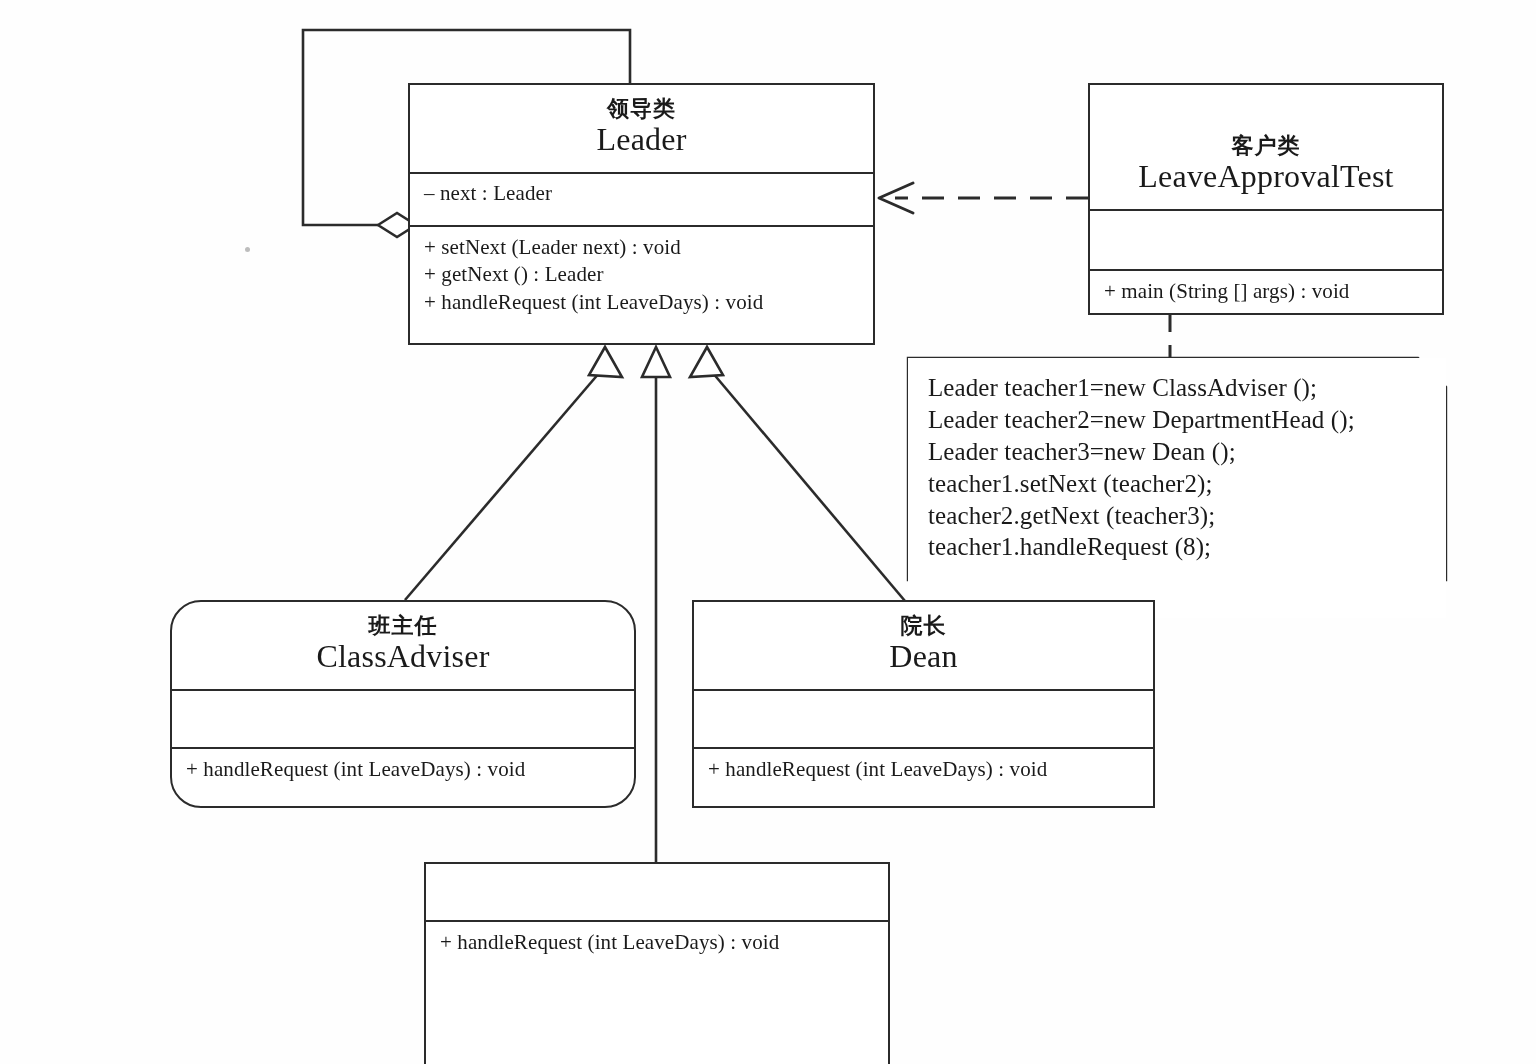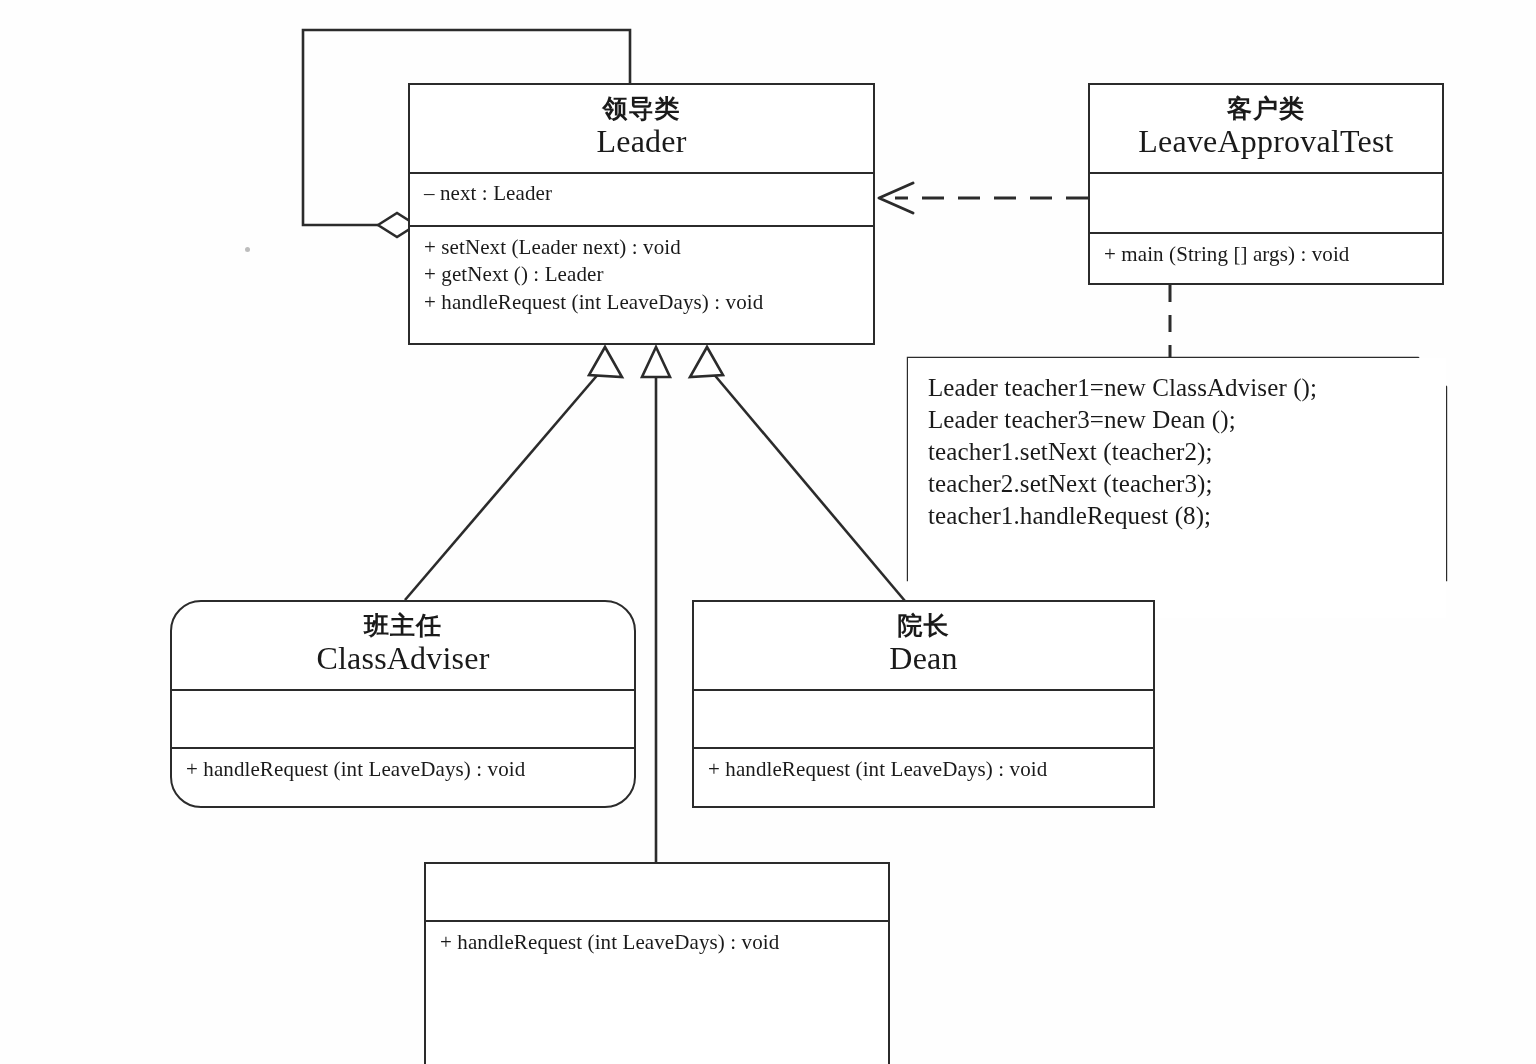--- a/index.html
+++ b/index.html
@@ -34,21 +34,21 @@
   .cls-header {
     box-sizing: border-box;
     display: flex;
     flex-direction: column;
     align-items: center;
     justify-content: center;
     border-bottom: 2.4px solid #2b2b2b;
     padding: 4px 0 6px 0;
   }
   .cls-cn {
-    font-size: 25px;
+    font-size: 22px;
     font-weight: 700;
     line-height: 1.16;
     letter-spacing: 1px;
   }
   .cls-en {
     font-size: 32px;
     line-height: 1.18;
     letter-spacing: 0.2px;
   }
   .cls-attrs {
@@ -136,36 +136,37 @@
     <div class="cls-attrs" style="height:53px;">
       <div class="member">– next : Leader</div>
     </div>
     <div class="cls-ops">
       <div class="member">+ setNext (Leader next) : void</div>
       <div class="member">+ getNext () : Leader</div>
       <div class="member">+ handleRequest (int LeaveDays) : void</div>
     </div>
   </div>
 
-  <div class="uml-class" style="left:1088px; top:83px; width:356px; height:202px;">
+  <div class="uml-class" style="left:1088px; top:83px; width:356px; height:232px;justify-content:flex-end;">
     <div class="cls-header" style="height:89px;">
       <div class="cls-cn">客户类</div>
       <div class="cls-en">LeaveApprovalTest</div>
     </div>
     <div class="cls-attrs" style="height:60px;"></div>
     <div class="cls-ops">
       <div class="member">+ main (String [] args) : void</div>
     </div>
   </div>
 
   <div class="note-box" style="left:908px; top:358px; width:538px; height:260px;">
     <div class="note-line">Leader teacher1=new ClassAdviser ();</div>
+    <div class="note-line">Leader teacher2=new DepartmentHead ();</div>
     <div class="note-line">Leader teacher3=new Dean ();</div>
     <div class="note-line">teacher1.setNext (teacher2);</div>
-    <div class="note-line">teacher2.setNext (teacher3);</div>
+    <div class="note-line">teacher2.getNext (teacher3);</div>
     <div class="note-line">teacher1.handleRequest (8);</div>
   </div>
 
   <div class="uml-class" style="left:170px; top:600px; width:466px; height:208px;border-radius:31px;">
     <div class="cls-header" style="height:89px;">
       <div class="cls-cn">班主任</div>
       <div class="cls-en">ClassAdviser</div>
     </div>
     <div class="cls-attrs" style="height:58px;"></div>
     <div class="cls-ops">

